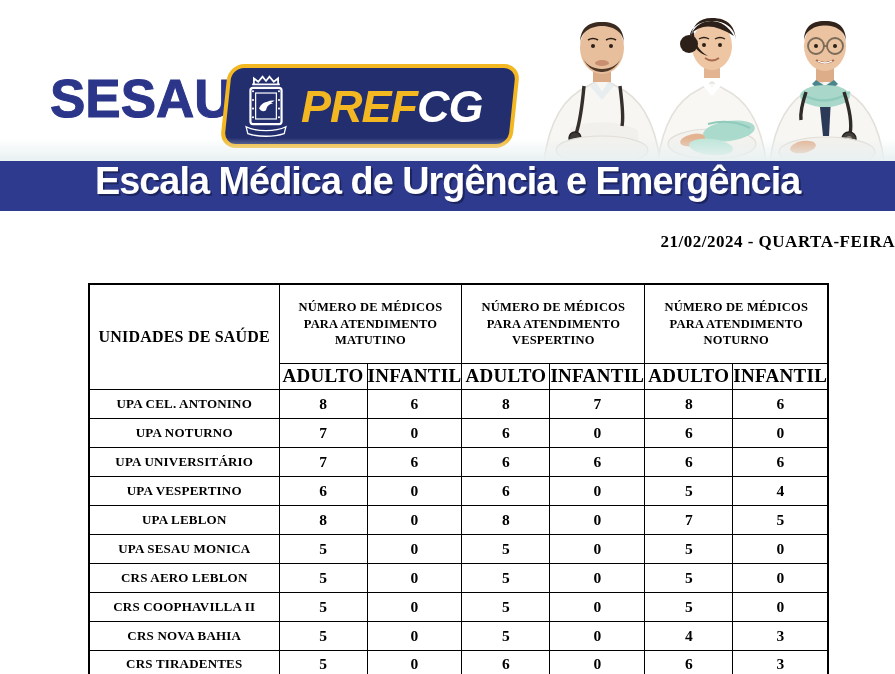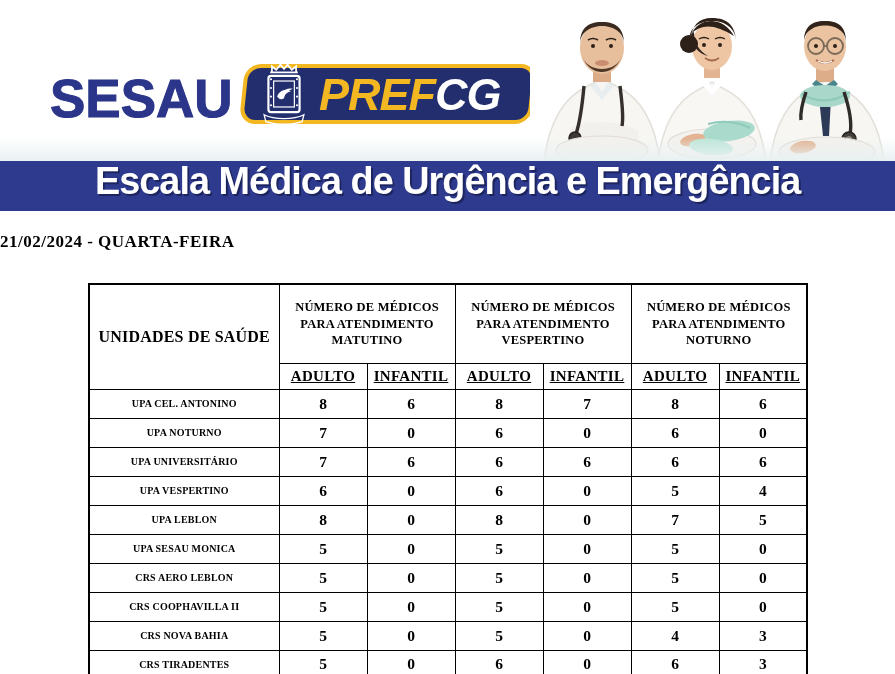--- a/index.html
+++ b/index.html
@@ -20,21 +20,21 @@
   }
   
   .masthead{position:absolute;left:0;top:0;width:895px;height:161px;background:#ffffff;padding-left:16px;}
   .sesau-logo{
     position:absolute;left:50px;top:72px;
     font-family:"Liberation Sans",sans-serif;
     font-weight:bold;font-size:53px;line-height:1;
     letter-spacing:0px;color:var(--logo-navy);
     -webkit-text-stroke:1px var(--logo-navy);
   }
-  .prefcg-badge{position:absolute;left:242px;top:64px;width:292px;height:60px;text-align:right;}
+  .prefcg-badge{position:absolute;left:224px;top:64px;width:292px;height:84px;text-align:right;}
   .badge-bg{
     position:absolute;left:0;top:0;right:0;bottom:0;
     background:var(--badge-navy);
     border:4px solid var(--badge-yellow);
     border-radius:16px;
     transform:skewX(-6deg);
   }
   .badge-content{
     position:absolute;left:16px;top:0;right:6px;bottom:0;
     display:flex;align-items:center;gap:9px;
@@ -62,24 +62,25 @@
   .banner .banner-title{
     color:#ffffff;font-weight:bold;font-size:39px;line-height:1;
     letter-spacing:-1px;white-space:nowrap;
     transform:scaleX(0.97);
     text-shadow:2px 2px 0 rgba(12,18,52,0.55);
     font-family:"Liberation Sans",sans-serif;
   }
   
   .date-line{
     position:absolute;left:0;top:232px;width:895px;
-    text-align:left;
+    text-align:right;
     font-family:"Liberation Serif",serif;
     font-weight:bold;font-size:17px;color:#000;
     letter-spacing:0.5px;
+    padding-left:8px;
   }
   
   table.schedule{
     position:absolute;left:88px;top:283px;
     border-collapse:collapse;
     table-layout:fixed;
     font-family:"Liberation Serif",serif;
     color:#000;
     border:2px solid var(--table-border);
   }
@@ -87,22 +88,22 @@
     border:1px solid var(--table-border);
     text-align:center;vertical-align:middle;
     font-weight:bold;
   }
   th.unit-head{width:190px;font-size:16px;letter-spacing:0.2px;}
   th.group-head{
     font-size:12.5px;line-height:1.32;
     padding:14px 12px;height:62px;
     letter-spacing:0.2px;
   }
-  th.sub-head{height:26px;font-size:15px;letter-spacing:0.3px;width:88px;text-decoration:underline;}
-  td.unit-cell{height:29px;font-size:10px;letter-spacing:0.2px;padding:0 2px;}
+  th.sub-head{height:26px;font-size:19px;letter-spacing:0.3px;width:88px;}
+  td.unit-cell{height:29px;font-size:13px;letter-spacing:0.2px;padding:0 2px;}
   td.value-cell{height:29px;font-size:15.5px;}
 </style>
 </head>
 <body>
 
 <div class="page">
 
   <header class="masthead">
 
     <div class="sesau-logo">SESAU</div>

